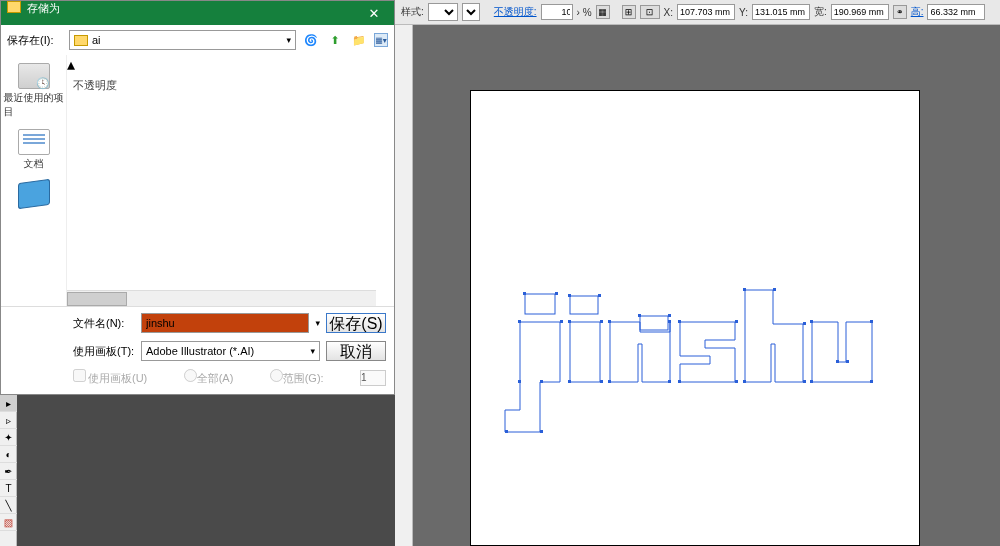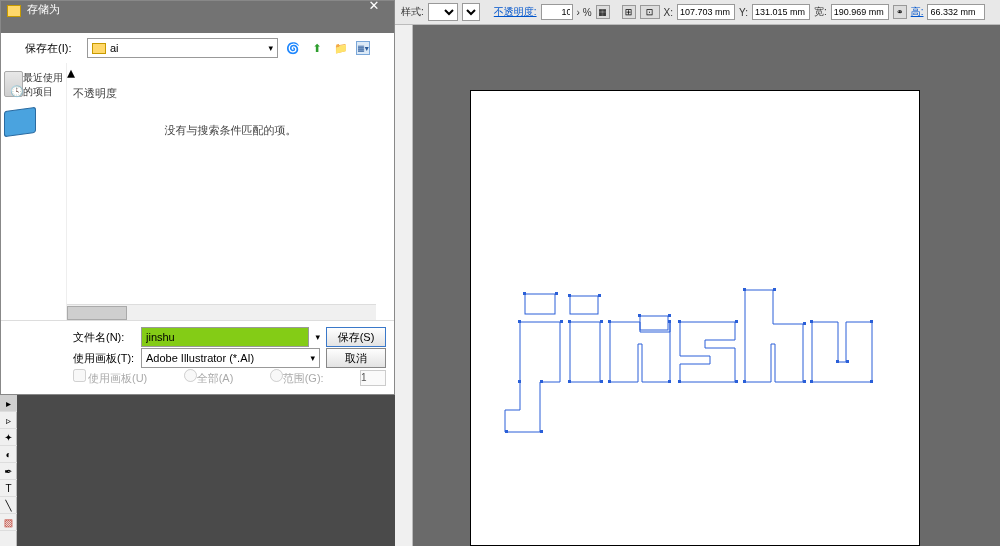--- a/index.html
+++ b/index.html
@@ -19,59 +19,59 @@
 .top-bar .badge { width: 14px; height: 14px; font-size: 9px; background: #ddd; border: 1px solid #999; display: inline-flex; align-items: center; justify-content: center; }
 .top-bar .link { color: #0055cc; font-size: 10px; text-decoration: underline; }
 
 
 .tool-strip { position: absolute; left: 0; top: 395px; width: 17px; height: 151px; background: #f0f0f0; border-right: 1px solid #bbb; display: flex; flex-direction: column; }
 .tool-strip .t { width: 17px; height: 17px; border-bottom: 1px solid #ddd; font-size: 10px; display: flex; align-items: center; justify-content: center; }
 .tool-strip .t.sel { background: #d0d0d0; }
 
 
 .dlg { position: absolute; left: 0; top: 0; width: 395px; height: 395px; background: #fff; border: 1px solid #888; display: flex; flex-direction: column; }
-.dlg-title { height: 24px; background: #737373; color: #fff; display: flex; align-items: flex-end; padding: 16px 6px; font-size: 11px; }
+.dlg-title { height: 24px; background: #15803d; color: #fff; display: flex; align-items: flex-start; padding: 0 6px; font-size: 11px; }
 .dlg-title .ico-folder { width: 14px; height: 12px; background: #ffd86b; border: 1px solid #c79a00; margin-right: 6px; }
 .dlg-title .spacer { flex: 1; }
 .dlg-title .close { width: 28px; height: 24px; display: flex; align-items: center; justify-content: center; font-size: 13px; cursor: pointer; }
 
-.dlg-toolbar { height: 30px; display: flex; align-items: center; padding: 4px 24px; gap: 6px; font-size: 11px; }
+.dlg-toolbar { height: 30px; display: flex; align-items: center; padding: 4px 6px; gap: 6px; font-size: 11px; }
 .dlg-toolbar .loc-label { width: 56px; }
 .dlg-toolbar .loc-box { flex: 1; height: 20px; border: 1px solid #999; display: flex; align-items: center; padding: 0 4px; gap: 4px; font-size: 11px; background: #fff; }
 .dlg-toolbar .loc-box .fico { width: 14px; height: 11px; background: #ffd86b; border: 1px solid #c79a00; }
 .dlg-toolbar .tb-btn { width: 18px; height: 18px; display: flex; align-items: center; justify-content: center; font-size: 11px; }
 .view-dd { width: 14px; height: 14px; border: 1px solid #7aa7d9; background: #dceaf7; font-size: 8px; display: flex; align-items: center; justify-content: center; color: #2a5a9a; }
 
 .dlg-body { flex: 1; display: flex; overflow: hidden; }
 .places { width: 66px; border-right: 1px solid #eee; display: flex; flex-direction: column; align-items: center; padding-top: 4px; gap: 2px; }
-.place { width: 60px; display: flex; align-items: center; font-size: 10px; color: #333; padding: 4px 0; cursor: pointer; }
+.place { width: 60px; display: flex; flex-direction: column; align-items: center; font-size: 10px; color: #333; padding: 4px 0; cursor: pointer; }
 .place .pico { width: 32px; height: 26px; margin-bottom: 2px; display: flex; align-items: center; justify-content: center; }
 .pico-recent { background: linear-gradient(#e8e8e8,#cfcfcf); border: 1px solid #aaa; border-radius: 2px; position: relative; }
 .pico-recent::after { content: "🕓"; font-size: 11px; position: absolute; bottom: -2px; right: -2px; }
 .pico-desktop { background: #2196f3; border: 1px solid #1976d2; border-radius: 2px; }
 .pico-docs { background: #fff; border: 1px solid #aaa; border-radius: 2px; position: relative; }
 .pico-docs::before { content: ""; position: absolute; top: 4px; left: 4px; right: 4px; height: 2px; background: #7aa7d9; box-shadow: 0 4px 0 #7aa7d9, 0 8px 0 #7aa7d9; }
 .pico-pc { background: linear-gradient(#eee,#ccc); border: 1px solid #999; border-radius: 2px; position: relative; }
 .pico-pc::after { content:""; position:absolute; left:6px; top:5px; width:20px; height:12px; background:#4aa3df; border:1px solid #2a6aa0; }
 .pico-net { background: #4aa3df; border: 1px solid #2a6aa0; border-radius: 3px; transform: skewY(-8deg); }
 
 .file-pane { flex: 1; display: flex; flex-direction: column; position: relative; }
 .file-head { display: flex; font-size: 11px; color: #444; padding: 4px 6px; }
 .file-head .col-name { flex: 1; }
 .file-head .col-date { width: 70px; }
 .file-empty { font-size: 11px; color: #444; text-align: center; margin-top: 18px; }
 .hscroll { position: absolute; bottom: 0; left: 0; right: 18px; height: 16px; background: #f0f0f0; border-top: 1px solid #ddd; }
 .hscroll .thumb { position: absolute; left: 0; top: 1px; width: 60px; height: 14px; background: #cfcfcf; border: 1px solid #aaa; }
 
-.dlg-bottom { border-top: 1px solid #ddd; padding: 6px 8px 8px 72px; font-size: 11px; display: flex; flex-direction: column; gap: 1px; }
+.dlg-bottom { border-top: 1px solid #ddd; padding: 6px 8px 8px 72px; font-size: 11px; display: flex; flex-direction: column; gap: 8px; }
 .row { display: flex; align-items: center; gap: 6px; }
 .row .rlabel { width: 62px; }
-.row .rinput { flex: 1; height: 20px; border: 1px solid #999; font-size: 11px; padding: 0 4px; background: #84cc16; }
+.row .rinput { flex: 1; height: 20px; border: 1px solid #999; font-size: 11px; padding: 0 4px; background: #c2410c; }
 .row .rsel { flex: 1; height: 20px; border: 1px solid #999; font-size: 11px; padding: 0 4px; background: #fff; display: flex; align-items: center; justify-content: space-between; }
-.row .btn { width: 60px; height: 20px; border: 1px solid #888; background: linear-gradient(#fefefe,#e3e3e3); font-size: 11px; cursor: pointer; }
+.row .btn { width: 60px; height: 20px; border: 1px solid #888; background: linear-gradient(#fefefe,#e3e3e3); font-size: 16px; cursor: pointer; }
 .row .btn.primary { border: 1px solid #3a78c9; }
 .opts { display: flex; gap: 12px; color: #aaa; align-items: center; justify-content: space-between; }
 .opts input[type=checkbox] { margin-right: 2px; }
 .opts .range-n { width: 26px; height: 16px; border: 1px solid #ccc; font-size: 10px; }
 
 
 .art-svg { position: absolute; left: 470px; top: 90px; }
 </style>
 </head>
 <body>
@@ -196,30 +196,33 @@
     <span class="view-dd">▦▾</span>
   </div>
 
   <div class="dlg-body">
     <div class="places">
       <div class="place">
         <div class="pico pico-recent"></div>
         <span>最近使用的项目</span>
       </div>
       <div class="place">
+        <div class="pico pico-docs"></div>
+        <span>文档</span>
+      </div>
+      <div class="place">
         <div class="pico pico-net"></div>
 
       </div>
     </div>
     <div class="file-pane">
       <div class="sort-ind">▴</div>
       <div class="file-head">
         <span class="col-date">不透明度</span>
       </div>
-      <div class="file-empty">没有与搜索条件匹配的项。</div>
       <div class="hscroll">
           <div class="thumb"></div>
         </div>
     </div>
   </div>
 
   <div class="dlg-bottom">
     <div class="row">
       <span class="rlabel">文件名(N):</span>
       <input class="rinput" value="jinshu" style="">

